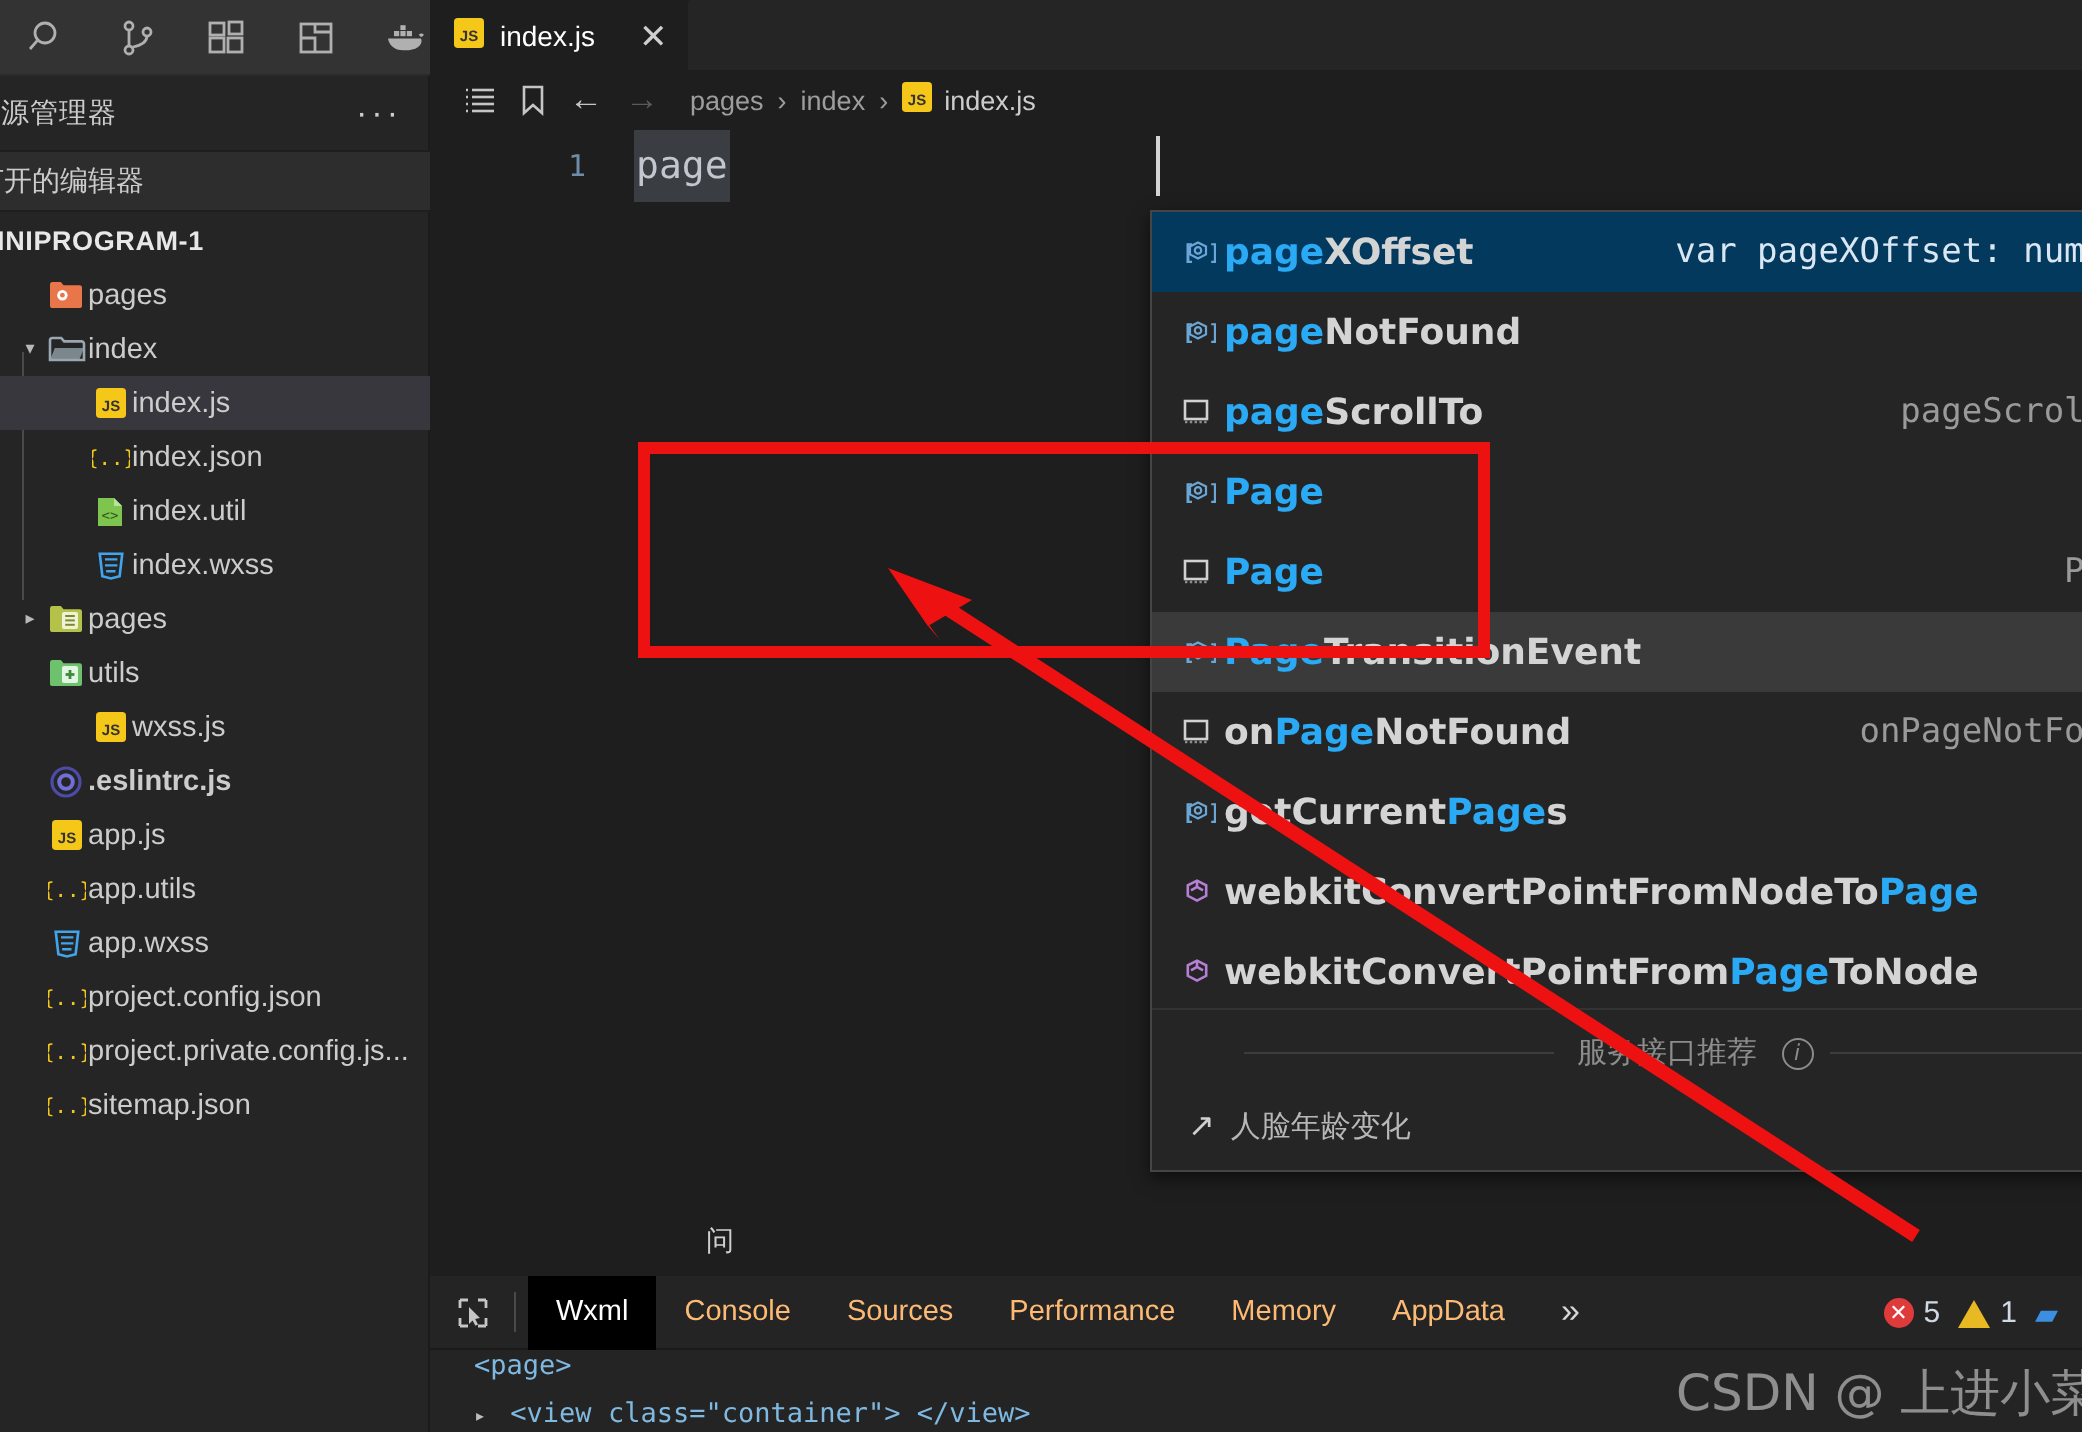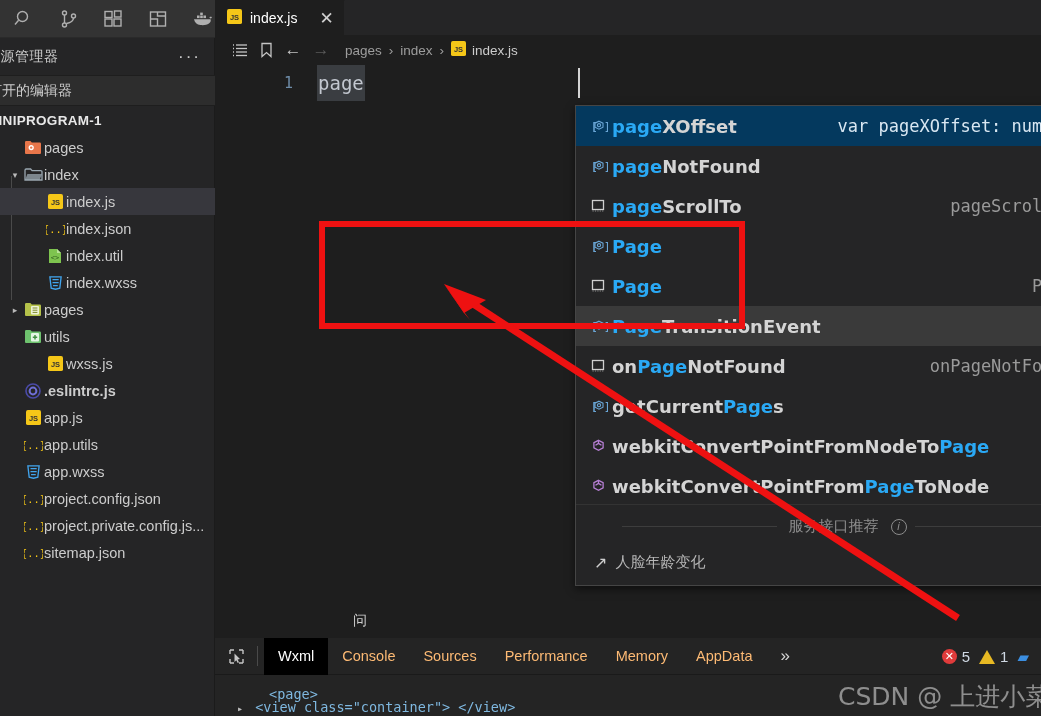--- a/index.html
+++ b/index.html
@@ -677,21 +677,21 @@
       <span class="dt-status">
         <span class="err-dot">✕</span>
         <span class="st-num">5</span>
         <span class="warn-tri"></span>
         <span class="st-num">1</span>
         <span class="msg-ic">▰</span>
       </span>
     </div>
 
     <div class="dt-body">
-      <div class="dt-line" style="top:11px;margin-left:32px;">
+      <div class="dt-line" style="top:0;">
         <span>&lt;page&gt;</span>
       </div>
       <div class="dt-line" style="top:24px;">
         <span class="dt-caret">▸</span>
         <span>&lt;view class="container"&gt; &lt;/view&gt;</span>
       </div>
     </div>
 
   </div>
 

